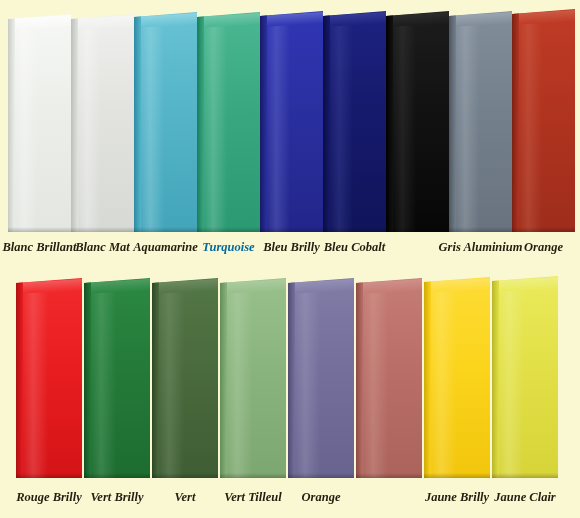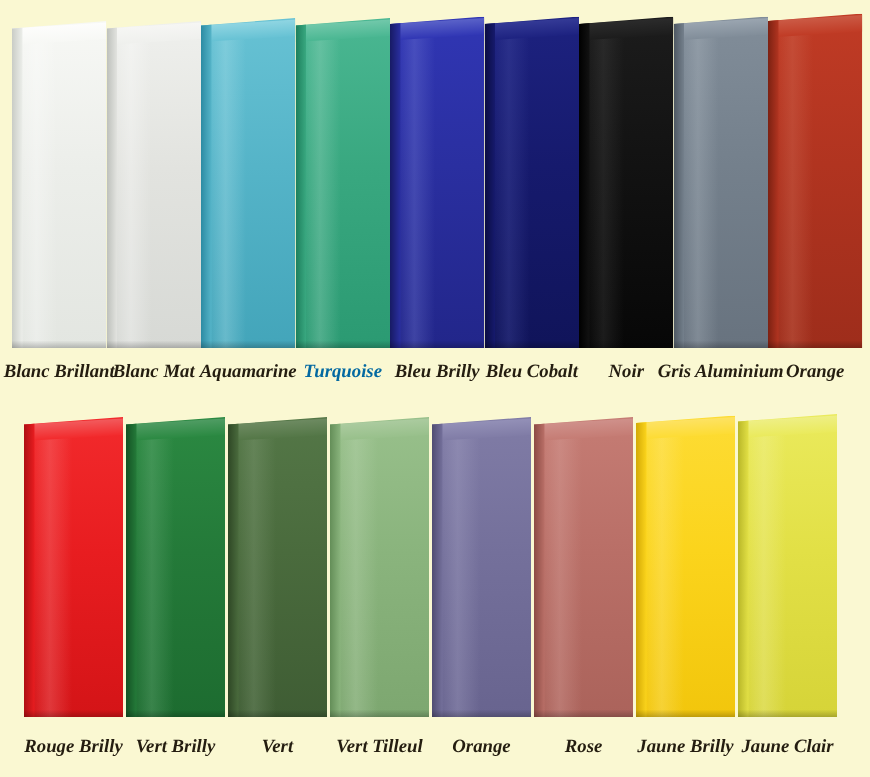--- a/index.html
+++ b/index.html
@@ -207,21 +207,20 @@
           </div>
         </div>
       </div>
     <div class="labels-strip">
         <div class="tile-label" style="left: -6px; width: 91px; color: rgb(36, 29, 16);">Blanc Brillant</div>
         <div class="tile-label" style="left: 57px; width: 91px; color: rgb(36, 29, 16);">Blanc Mat</div>
         <div class="tile-label" style="left: 120px; width: 91px; color: rgb(36, 29, 16);">Aquamarine</div>
         <div class="tile-label" style="left: 183px; width: 91px; color: #0369a1;">Turquoise</div>
         <div class="tile-label" style="left: 309px; width: 91px; color: rgb(36, 29, 16);">Bleu Cobalt</div>
         <div class="tile-label" style="left: 246px; width: 91px; color: rgb(36, 29, 16);">Bleu Brilly</div>
-        <div class="tile-label" style="left: 372px; width: 91px; color: rgb(36, 29, 16);">Noir</div>
         <div class="tile-label" style="left: 435px; width: 91px; color: rgb(36, 29, 16);">Gris Aluminium</div>
         <div class="tile-label" style="left: 498px; width: 91px; color: rgb(36, 29, 16);">Orange</div>
       </div>
   </div>
 
   <div class="swatch-row" id="row-2">
     <div class="tiles-strip">
         <div class="tile" style="left: 16px; top: 10px; width: 66px; height: 200px; clip-path: polygon(0px 5px, 100% 0px, 100% 100%, 0px 100%);">
           <div class="tile-body">
             <div class="tile-face" style="background: linear-gradient(rgb(242, 42, 44) 0%, rgb(232, 29, 32) 45%, rgb(212, 20, 23) 100%);"></div>
@@ -294,19 +293,18 @@
             <div class="tile-foot" style="background: linear-gradient(rgba(0, 0, 0, 0) 0%, rgba(0, 0, 0, 0.22) 100%);"></div>
           </div>
         </div>
       </div>
     <div class="labels-strip">
         <div class="tile-label" style="left: 2px; width: 94px; color: rgb(36, 29, 16);">Rouge Brilly</div>
         <div class="tile-label" style="left: 70px; width: 94px; color: rgb(36, 29, 16);">Vert Brilly</div>
         <div class="tile-label" style="left: 138px; width: 94px; color: rgb(36, 29, 16);">Vert</div>
         <div class="tile-label" style="left: 206px; width: 94px; color: rgb(36, 29, 16);">Vert Tilleul</div>
         <div class="tile-label" style="left: 274px; width: 94px; color: rgb(36, 29, 16);">Orange</div>
-        <div class="tile-label" style="left: 342px; width: 94px; color: rgb(36, 29, 16);">Rose</div>
         <div class="tile-label" style="left: 410px; width: 94px; color: rgb(36, 29, 16);">Jaune Brilly</div>
         <div class="tile-label" style="left: 478px; width: 94px; color: rgb(36, 29, 16);">Jaune Clair</div>
       </div>
   </div>
 
 </div>
 
 </body></html>

